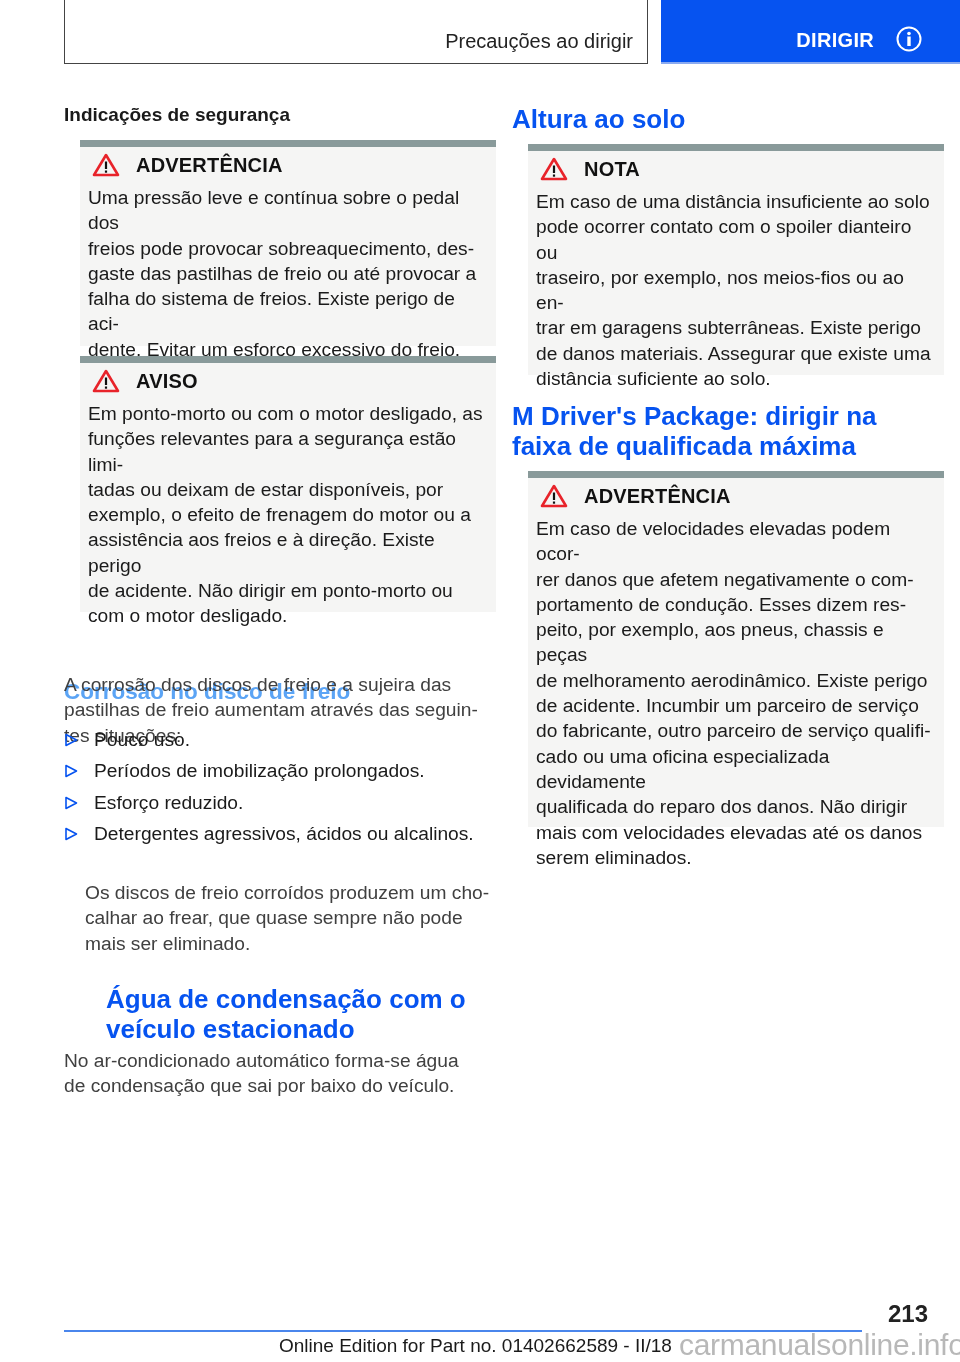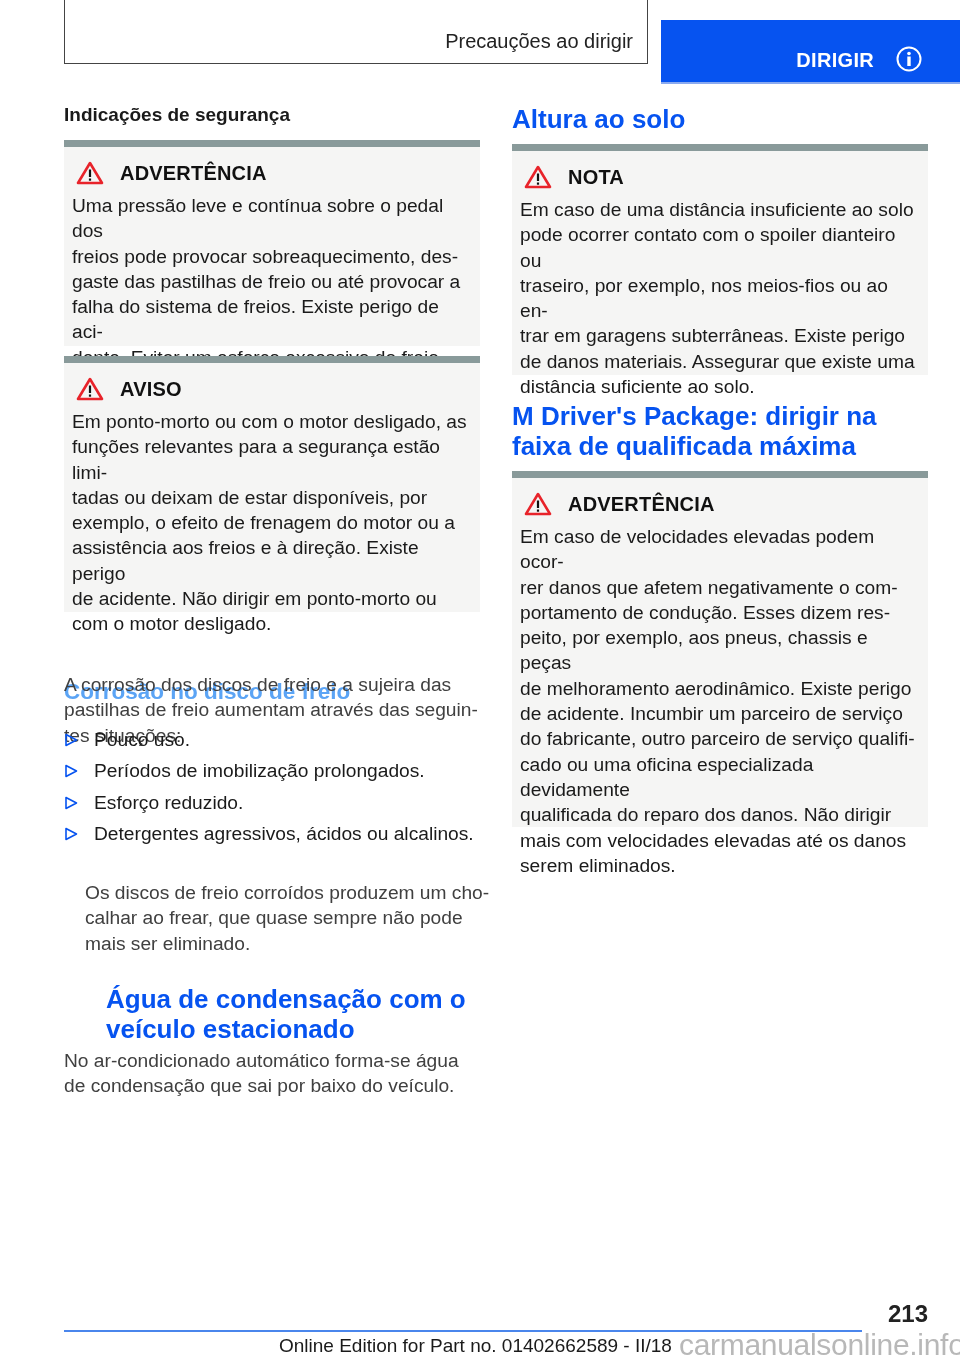--- a/index.html
+++ b/index.html
@@ -11,31 +11,31 @@
   .hdr-left {
     position:absolute; left:64px; top:0; width:584px; height:64px;
     border:1px solid #444; border-top:none; box-sizing:border-box;
     display:flex; align-items:flex-end; justify-content:flex-end;
     padding:0 14px 10px 0;
   }
   .hdr-left span { font-size:20px; color:#222; }
   .hdr-right {
     position:absolute; left:661px; top:0; width:299px; height:64px;
     background:#0653f0; display:flex; align-items:flex-end; justify-content:flex-end;
-    padding:0 38px 10px 0; box-sizing:border-box; border-bottom:2px solid #8aaaf0;margin-top:20px;
+    padding:0 38px 10px 0; box-sizing:border-box; border-bottom:2px solid #8aaaf0;
   }
   .hdr-right .chap { color:#fff; font-weight:bold; font-size:20px; margin-right:22px; letter-spacing:0.3px; }
   .info-icon { width:26px; height:26px; }
   .col { position:absolute; top:0; }
   .col-left { left:64px; width:416px; }
   .col-right { left:512px; width:416px; }
   .safety-title { position:absolute; top:104px; left:0; font-weight:bold; font-size:19px; color:#1a1a1a; }
   .box {
-    position:absolute; left:0; width:416px; background:#f5f5f4;
-    border-top:7px solid #899a9a; box-sizing:border-box; padding:12px 8px 0 8px;
+    position:absolute; left:16px; width:416px; background:#f5f5f4;
+    border-top:7px solid #899a9a; box-sizing:border-box; padding:4px 8px 0 8px;
   }
   .box-head { display:flex; align-items:center; height:28px; margin-bottom:6px; margin-left:4px; }
   .warn-icon { width:28px; height:24px; margin-right:16px; }
   .box-title { font-weight:bold; font-size:20px; color:#111; letter-spacing:0.2px; }
   .box-text { font-size:19.2px; line-height:25.3px; color:#1a1a1a; white-space:pre-line; }
   .h2-light { position:absolute; left:0; font-weight:bold; font-size:22.5px; color:#5ba4f5;margin-top:41px; }
   .h1 { position:absolute; left:0; font-weight:bold; font-size:26px; line-height:30px; color:#0653f0; white-space:pre-line; }
   .para { position:absolute; left:0; font-size:19.2px; line-height:25.3px; color:#404040; white-space:pre-line; width:420px; }
   .list { position:absolute; left:0; margin:0; padding:0; list-style:none; width:420px; }
   .list li { display:flex; align-items:center; height:31.5px; font-size:19.2px; color:#1a1a1a; }

